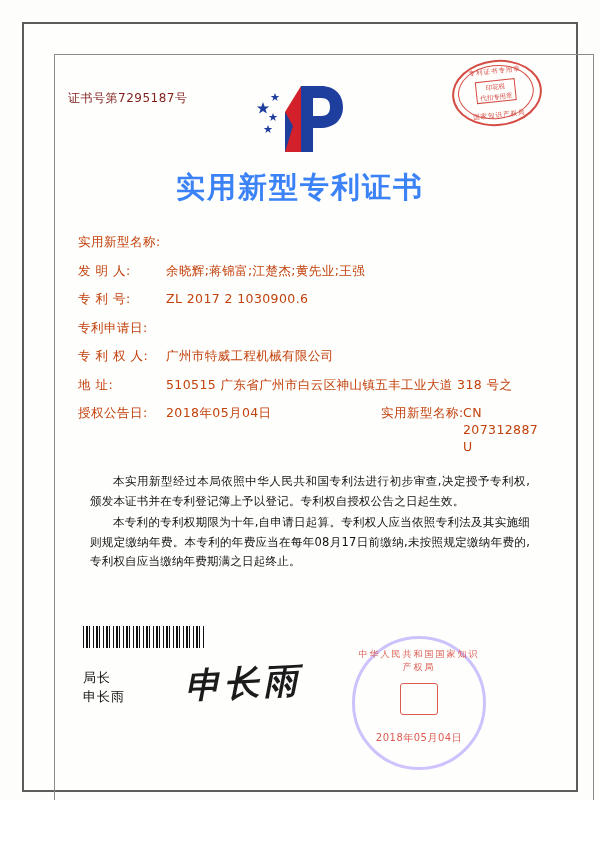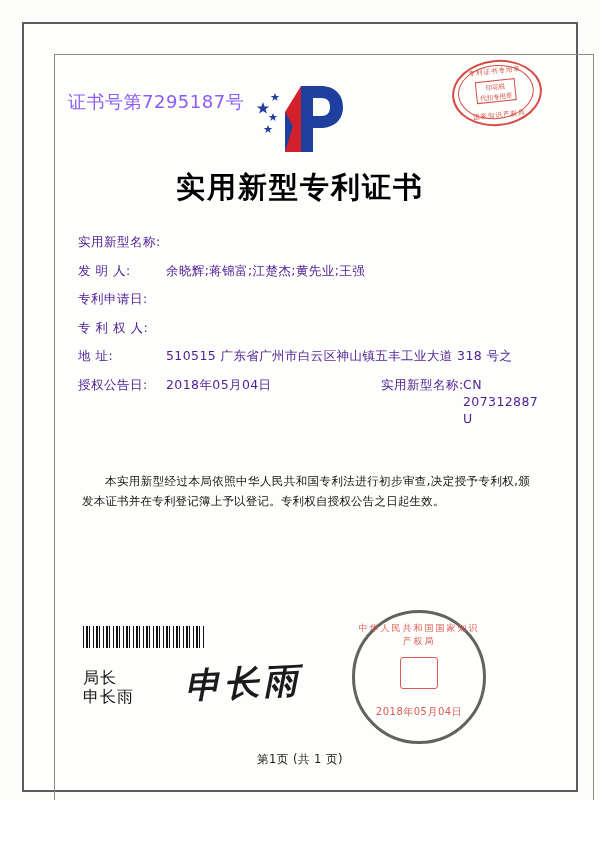--- a/index.html
+++ b/index.html
@@ -32,22 +32,22 @@
   .cert-border-inner {
     position: absolute;
     left: 30px; top: 30px;
     width: 540px; height: 754px;
     border: 1px solid #8a8a8a;
     box-sizing: border-box;
   }
   .serial {
     position: absolute;
     left: 68px; top: 90px;
-    font-size: 18px;
-    color: #8b5cf6;
+    font-size: 12px;
+    color: #7f1d1d;
     letter-spacing: 0.5px;
     font-family: "DejaVu Sans", "Liberation Sans", sans-serif;
   }
   
   .logo {
     position: absolute;
     left: 255px; top: 82px;
     width: 96px; height: 78px;
   }
   
@@ -92,35 +92,35 @@
   .stamp-top .st-arc-top { top: 5px; }
   .stamp-top .st-arc-bottom { bottom: 4px; }
   .cert-title {
     position: absolute;
     left: 0; top: 168px;
     width: 600px;
     text-align: center;
     font-size: 29px;
     font-weight: bold;
     letter-spacing: 2px;
-    color: #000000;
+    color: #3b82f6;
     font-family: "DejaVu Sans", "Liberation Sans", sans-serif;
   }
   
   .fields {
     position: absolute;
     left: 78px; top: 233px;
     width: 460px;
   }
   .field-row {
     display: flex;
     align-items: flex-start;
     margin-bottom: 11.5px;
     font-size: 12.5px;
-    color: #4c1d95;
+    color: #c2410c;
     line-height: 17px;
   }
   .field-label {
     width: 88px;
     flex: 0 0 88px;
     letter-spacing: 0.5px;
     white-space: nowrap;
   }
   .field-value {
     flex: 1;
@@ -144,60 +144,60 @@
     position: absolute;
     left: 78px; top: 472px;
     width: 452px;
     font-size: 11.5px;
     line-height: 19.5px;
     color: #131313;
     text-align: justify;
     letter-spacing: 0.2px;
   }
   .body-text p {
-    margin: 0 0 2px 4px;
+    margin: 0 0 2px 12px;
     text-indent: 23px;
   }
   
   .barcode {
     position: absolute;
     left: 83px; top: 626px;
     width: 122px; height: 22px;
     background:
       repeating-linear-gradient(90deg,
         #111 0px, #111 1px, #fff 1px, #fff 3px,
         #111 3px, #111 5px, #fff 5px, #fff 6px,
         #111 6px, #111 7px, #fff 7px, #fff 10px);
   }
   
   .sig-label {
     position: absolute;
     left: 83px; top: 668px;
-    font-size: 16px;
+    font-size: 13px;
     color: #121212;
     line-height: 19px;
     letter-spacing: 1px;
   }
   .sig-script {
     position: absolute;
     left: 185px; top: 660px;
     font-size: 35px;
     color: #1b1b1b;
     font-family: "DejaVu Serif", "Liberation Serif", serif;
     font-style: italic;
     font-weight: bold;
     letter-spacing: 4px;
     transform: rotate(-3deg);
   }
   
   .stamp-main {
     position: absolute;
-    left: 352px; top: 610px;
+    left: 352px; top: 636px;
     width: 128px; height: 128px;
-    border: 3px solid #404040;
+    border: 3px solid #c4b5fd;
     border-radius: 50%;
     opacity: 0.82;
     color: #d6352c;
   }
   .stamp-main .sm-top {
     position: absolute;
     left: 0; top: 9px;
     width: 128px;
     text-align: center;
     font-size: 9px;
@@ -278,55 +278,60 @@
 
   <div class="fields">
     <div class="field-row">
       <span class="field-label">实用新型名称:</span>
     </div>
     <div class="field-row">
       <span class="field-label">发 明 人:</span>
       <span class="field-value">余晓辉;蒋锦富;江楚杰;黄先业;王强</span>
     </div>
     <div class="field-row">
+      <span class="field-label">专 利 号:</span>
+      <span class="field-value">ZL 2017 2 1030900.6</span>
+    </div>
+    <div class="field-row">
       <span class="field-label">专利申请日:</span>
     </div>
     <div class="field-row">
       <span class="field-label">专 利 权 人:</span>
+      <span class="field-value">广州市特威工程机械有限公司</span>
     </div>
     <div class="field-row">
       <span class="field-label">地 址:</span>
       <span class="field-value">510515 广东省广州市白云区神山镇五丰工业大道 318 号之</span>
     </div>
     <div class="field-row two-col">
       <span class="field-label">授权公告日:</span>
       <span class="field-value">2018年05月04日</span>
       <span class="field-label2">实用新型名称:</span>
       <span class="field-value2">CN 207312887 U</span>
     </div>
   </div>
 
   <div class="body-text">
     <p>本实用新型经过本局依照中华人民共和国专利法进行初步审查,决定授予专利权,颁发本证书并在专利登记簿上予以登记。专利权自授权公告之日起生效。</p>
+    <p>本专利的专利权期限为十年,自申请日起算。专利权人应当依照专利法及其实施细则规定缴纳年费。本专利的年费应当在每年08月17日前缴纳,未按照规定缴纳年费的,专利权自应当缴纳年费期满之日起终止。</p>
   </div>
 
   <div class="barcode"></div>
 
   <div class="sig-label">
     <div>局长</div>
     <div>申长雨</div>
   </div>
   <div class="sig-script">申长雨</div>
 
   <div class="stamp-main">
     <div class="sm-top">中华人民共和国国家知识产权局</div>
     <div class="sm-emblem"></div>
     <div class="sm-date">2018年05月04日</div>
   </div>
 
-  <div class="page-num">第1页 (共 1 页)</div>
 
   <div class="footer-bar">
     
     
   </div>
 
 </div>
 
 </body></html>

